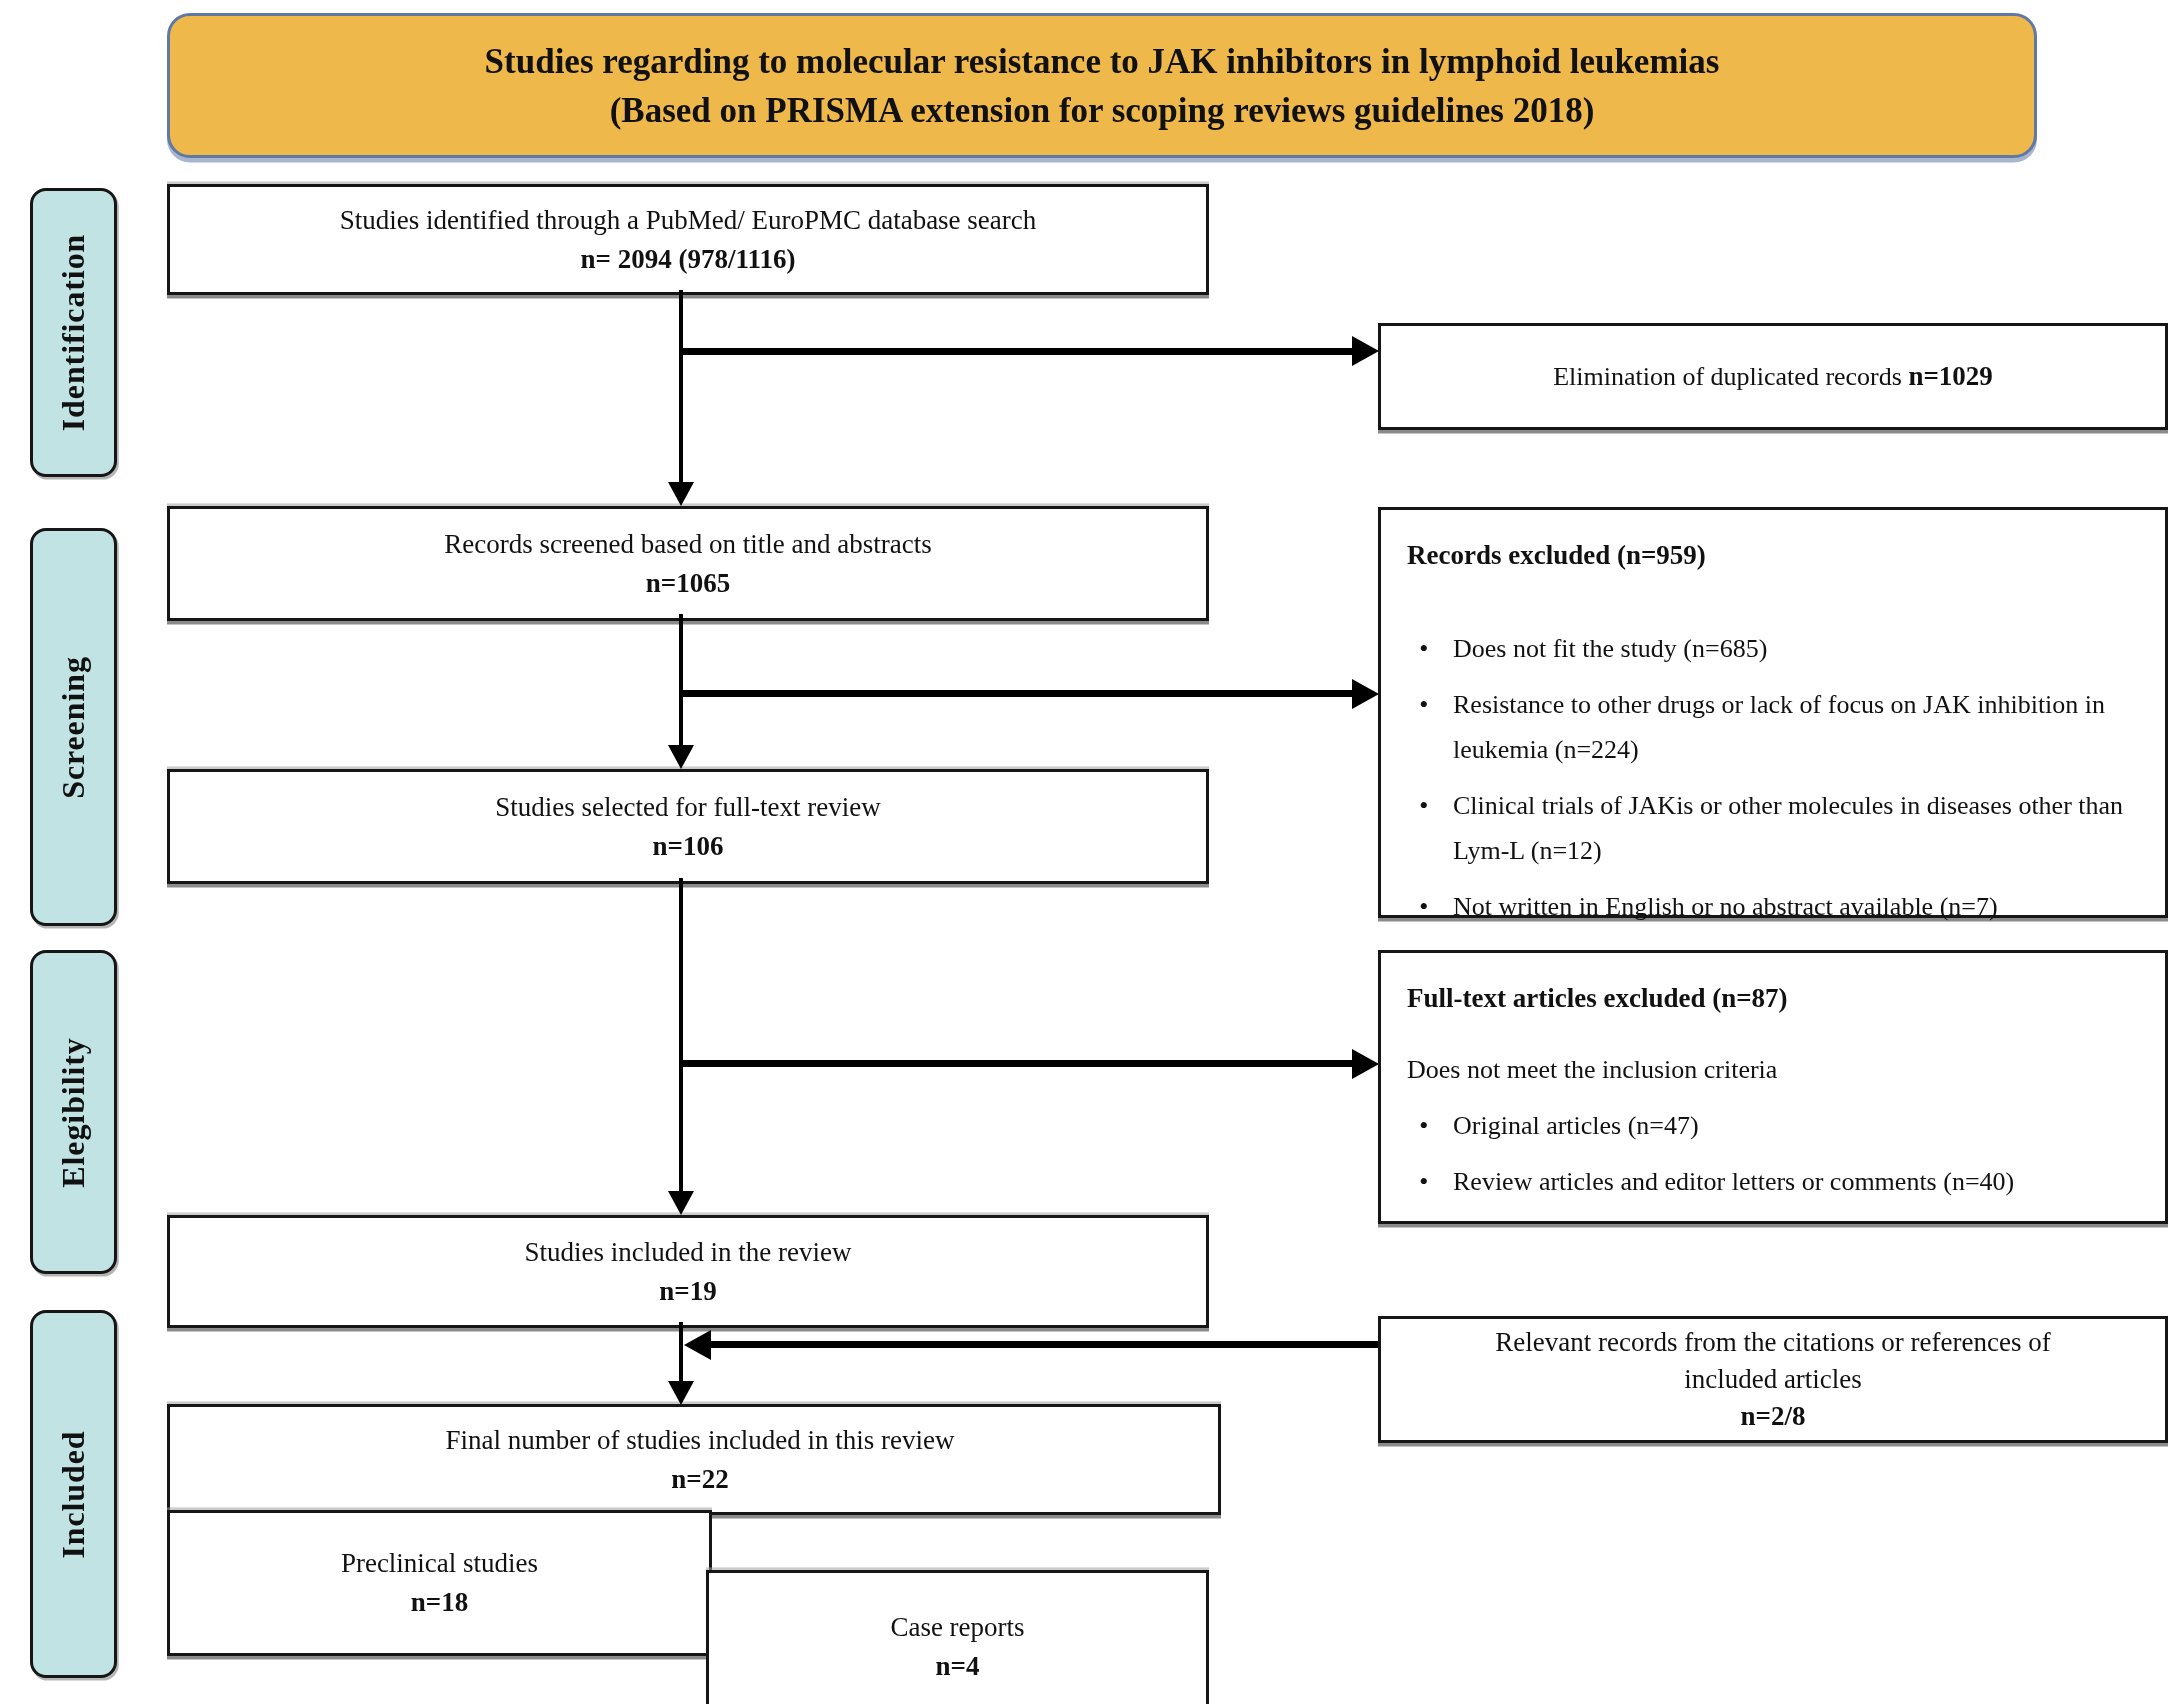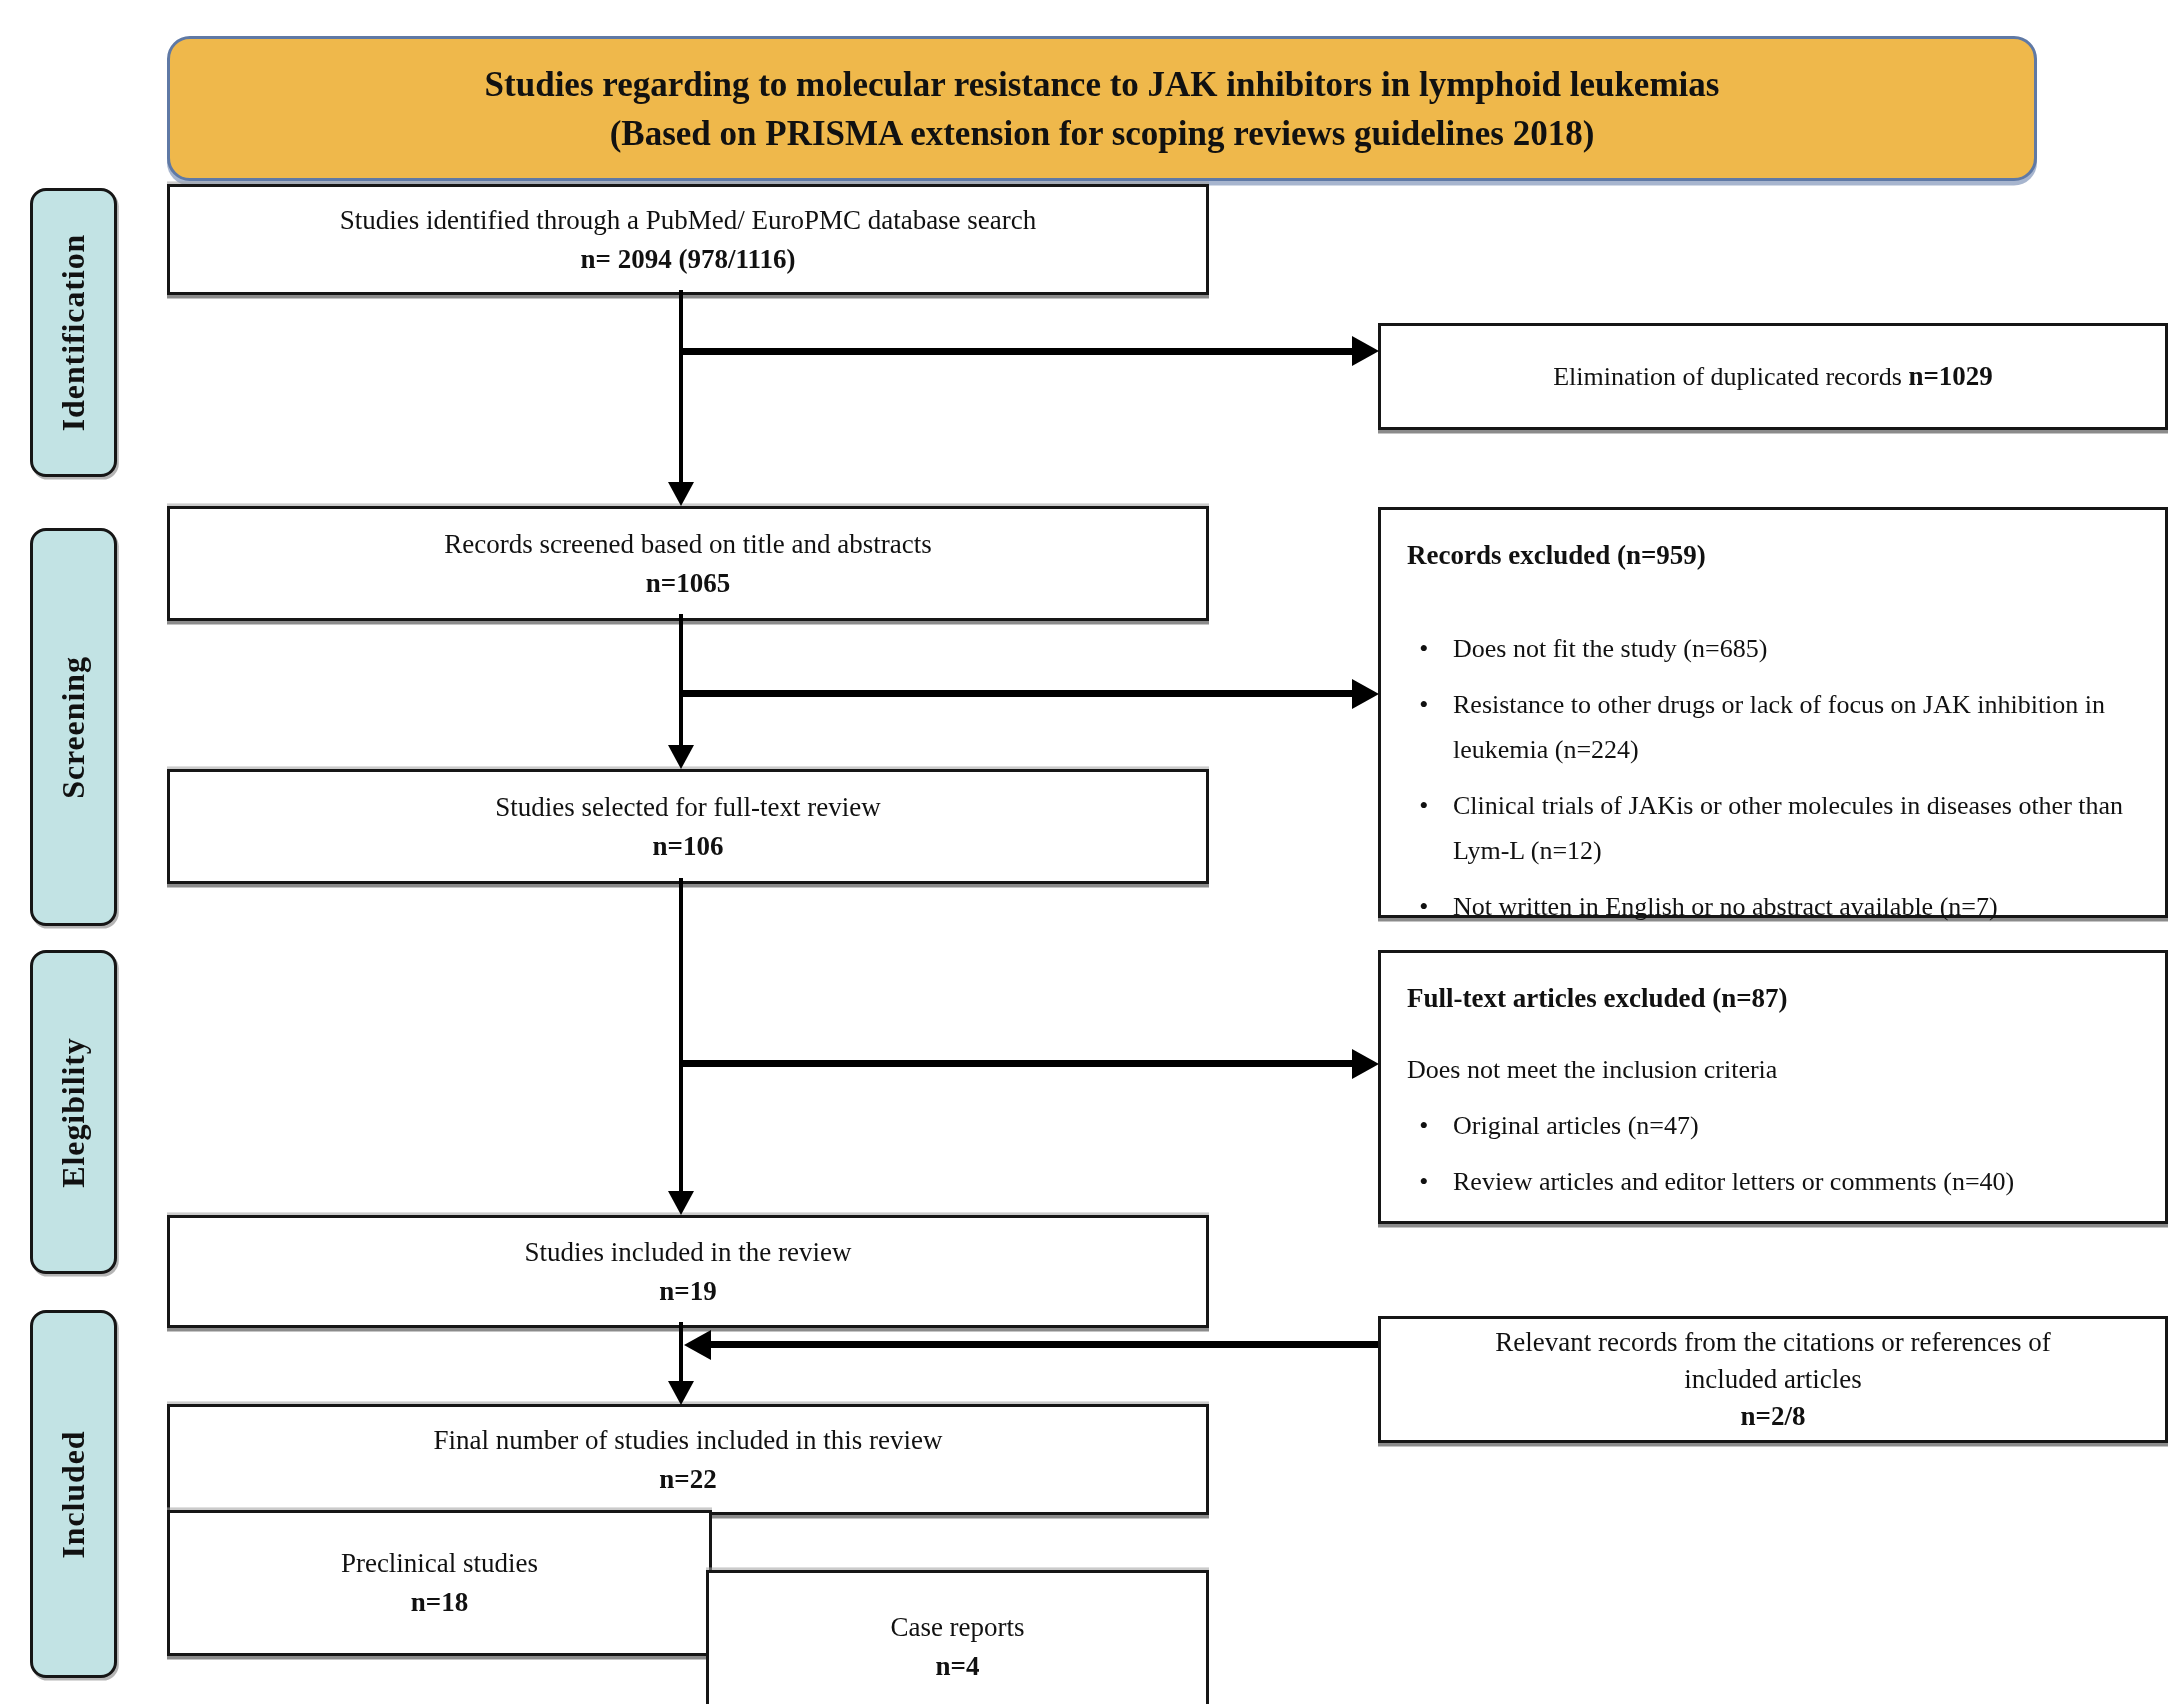--- a/index.html
+++ b/index.html
@@ -1,21 +1,21 @@
 <!DOCTYPE html>
 <html style="font-size:14px"><head>
 <meta charset="utf-8">
 <style>
   html,body{margin:0;padding:0;background:#ffffff;}
   body{font-family:"Liberation Serif","DejaVu Serif",serif;color:#111;}
   .canvas{position:relative;width:2180px;height:1705px;background:#fff;overflow:hidden;}
 
   
   .title-banner{
-    position:absolute;left:167px;top:36px;width:1864px;height:139px;
+    position:absolute;left:167px;top:13px;width:1864px;height:139px;
     background:#EFB84B;border:3.5px solid #5F79A5;border-radius:23px;
     box-shadow:0 4.4px 0 rgba(95,121,165,.55);
     display:flex;flex-direction:column;align-items:center;justify-content:center;
     text-align:center;font-weight:bold;font-size:35px;line-height:49px;
   }
 
   
   .stage{
     position:absolute;left:30px;width:81px;
     background:#C2E3E4;border:3.5px solid #161616;border-radius:16px;
@@ -96,21 +96,21 @@
   <div class="fbox" style="left:167px;top:769px;width:1036px;height:109px;">
     <div>Studies selected for full-text review</div>
     <div class="nval">n=106</div>
   </div>
 
   <div class="fbox" style="left:167px;top:1215px;width:1036px;height:107px;">
     <div>Studies included in the review</div>
     <div class="nval">n=19</div>
   </div>
 
-  <div class="fbox" style="left:167px;top:1404px;width:1036px;height:105px;">
+  <div class="fbox" style="left:167px;top:1404px;width:1036px;height:105px;padding-left:12px;">
     <div>Final number of studies included in this review</div>
     <div class="nval">n=22</div>
   </div>
 
   <div class="fbox" style="left:167px;top:1510px;width:539px;height:140px;">
     <div>Preclinical studies</div>
     <div class="nval">n=18</div>
   </div>
 
   <div class="fbox" style="left:706px;top:1570px;width:497px;height:147px;">

